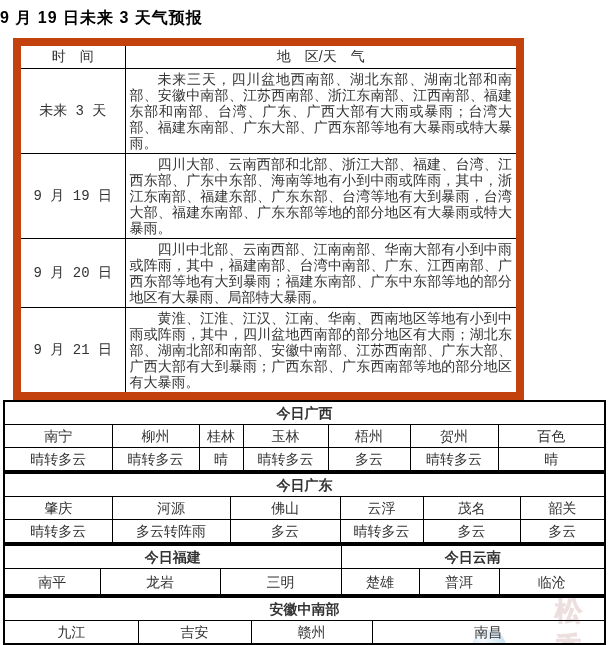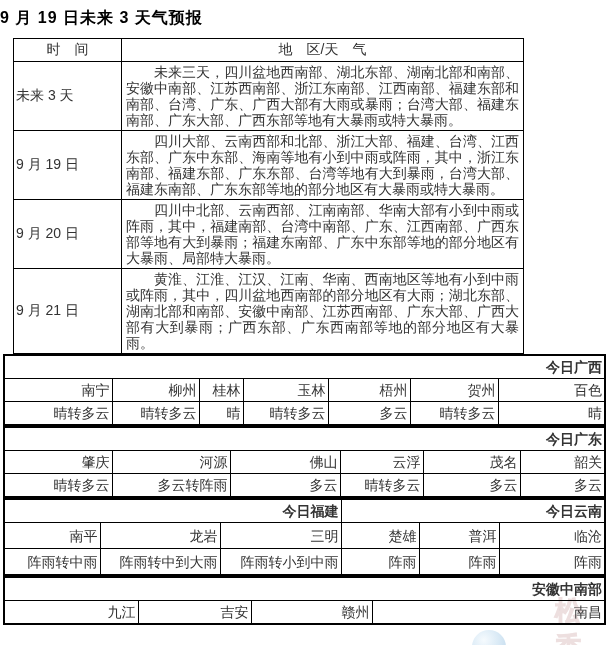--- a/index.html
+++ b/index.html
@@ -10,28 +10,28 @@
   .page-title {
     text-align:left; font-size:16px; font-weight:bold; color:#000000;
     margin:8px 0 9px 0; letter-spacing:1px;
   }
   table { border-collapse:collapse; table-layout:fixed; position:relative; z-index:1; background:transparent; }
   td, th {
     border:1px solid #000000; font-size:14px; font-weight:normal;
     text-align:center; vertical-align:middle; padding:1px 2px; overflow:hidden;
     color:#333333;
   }
-  .main-table { width:511px; margin-left:13px; border:1px solid #c2410c; }
+  .main-table { width:511px; margin-left:13px; border:8px solid #c2410c; }
   .main-table th { height:20px; font-size:14px; }
-  .main-table td.time-cell { text-align:left; }
+  .main-table td.time-cell { text-align:center;font-family:Liberation Mono, monospace; }
   .main-table td.detail-cell {
     text-align:justify; text-indent:2em; line-height:16px; padding:2px 4px;
   }
   .city-table { width:603px; margin-left:3px; border:2px solid #000; }
-  .city-table td { height:20px; line-height:20px;text-align:right; }
+  .city-table td { height:20px; line-height:20px; }
   .city-table td.section-title { font-weight:bold; height:20px; }
   .fj-yn-table td { height:23px; }
   .watermark {
     position:absolute; left:472px; top:593px; z-index:0;
     display:flex; align-items:center; opacity:0.55; pointer-events:none;gap:45px;
   }
   .wm-sphere {
     width:34px; height:34px; border-radius:50%;
     background:radial-gradient(circle at 35% 30%, #eef7fd 0%, #bcd9ee 45%, #7fb0d6 100%);
     flex:0 0 auto;
@@ -162,28 +162,20 @@
     <td class="section-title" colspan="3">今日云南</td>
   </tr>
   <tr>
     <td>南平</td>
     <td>龙岩</td>
     <td>三明</td>
     <td>楚雄</td>
     <td>普洱</td>
     <td>临沧</td>
   </tr>
-  <tr>
-    <td>阵雨转中雨</td>
-    <td>阵雨转中到大雨</td>
-    <td>阵雨转小到中雨</td>
-    <td>阵雨</td>
-    <td>阵雨</td>
-    <td>阵雨</td>
-  </tr>
 </tbody>
   </table>
 
 <table class="city-table">
   <colgroup>
     <col style="width:134px">
       <col style="width:113px">
       <col style="width:121px">
       <col>
   </colgroup>

